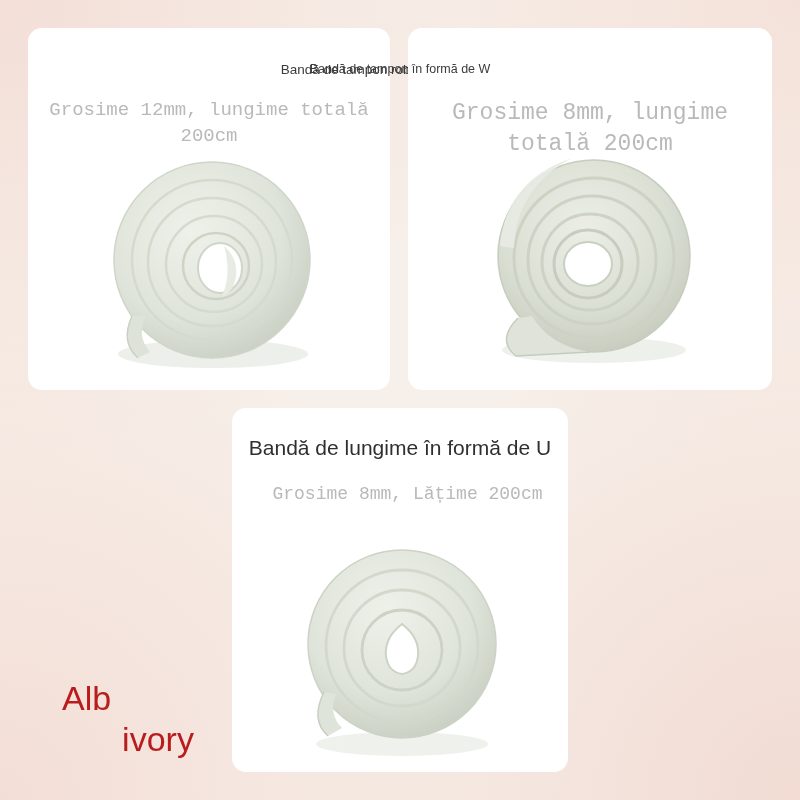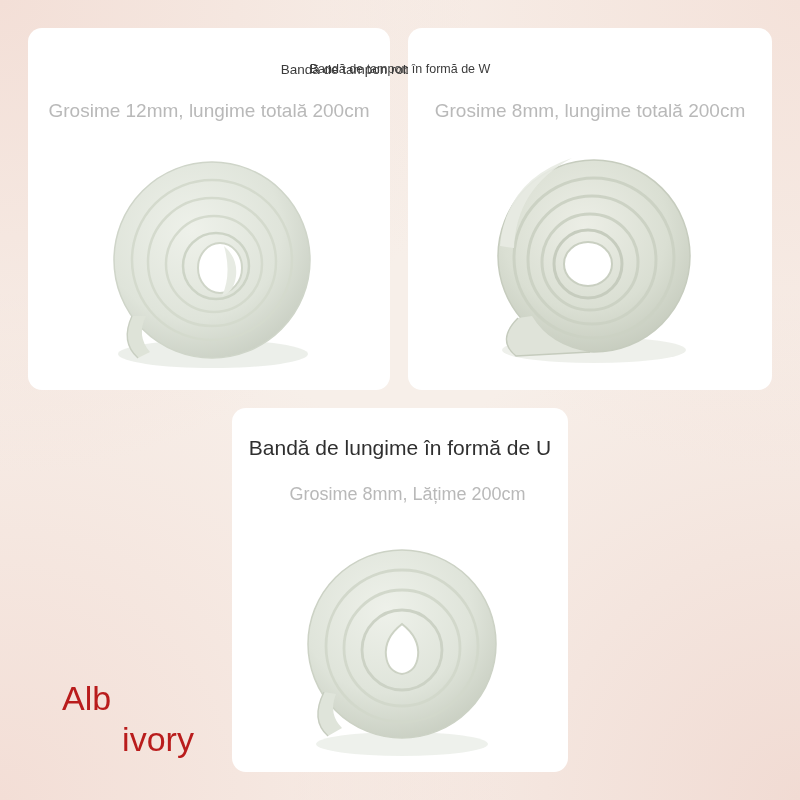--- a/index.html
+++ b/index.html
@@ -48,23 +48,24 @@
   }
   #title-l { top: 62px;  left: 0; font-size: 13.5px; }
   #title-w { top: 62px;  left: 0; font-size: 12.5px; }
   #title-u { top: 436px; left: 0; font-size: 21px; color: #2f2f2f; }
 
   .card-sub {
     position: absolute;
     text-align: center;
     color: #b9b9b9;
     line-height: 1.35;
+    font-family: Liberation Mono, monospace;
   }
   #sub-l { left: 28px;  top: 98px;  width: 362px; font-size: 19px; }
-  #sub-w { left: 408px; top: 98px;  width: 364px; font-size: 19px; }
+  #sub-w { left: 408px; top: 98px;  width: 364px; font-size: 23px; }
   #sub-u { left: 232px; top: 482px; width: 351px; font-size: 18px; }
 
   .photo {
     position: absolute;
     overflow: hidden;
   }
   #photo-l { left: 28px;  top: 140px; width: 362px; height: 250px; }
   #photo-w { left: 408px; top: 140px; width: 364px; height: 250px; }
   #photo-u { left: 232px; top: 520px; width: 336px; height: 252px; }
 

